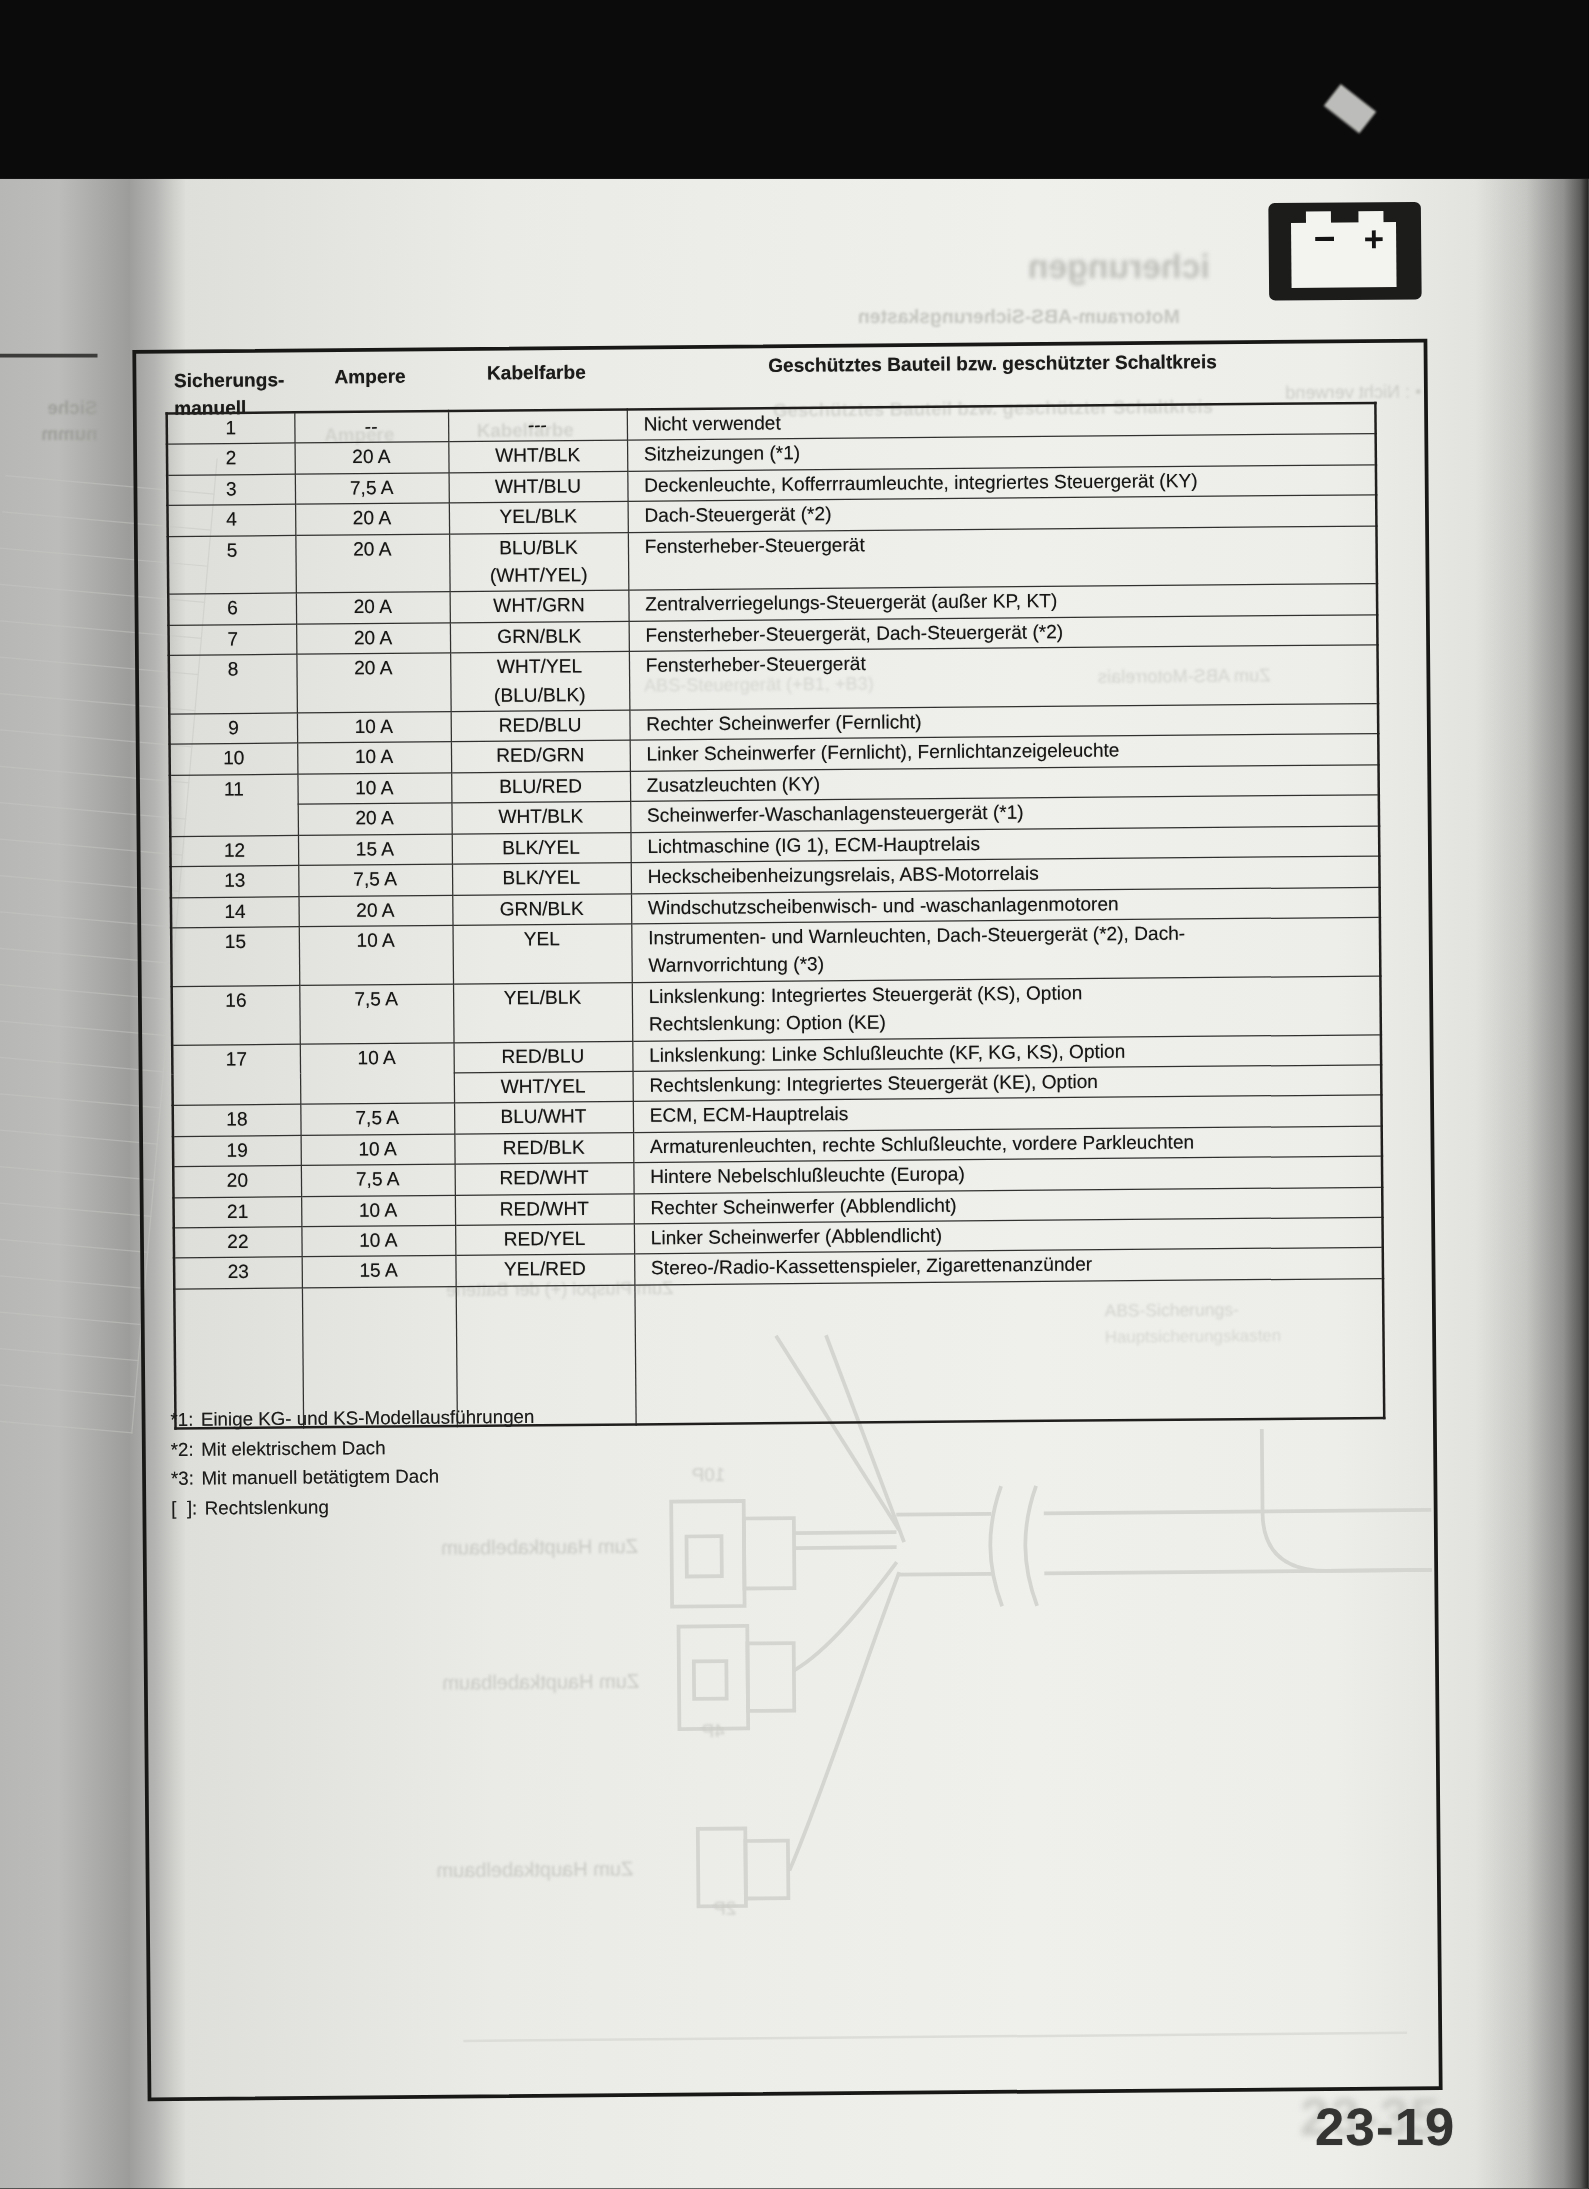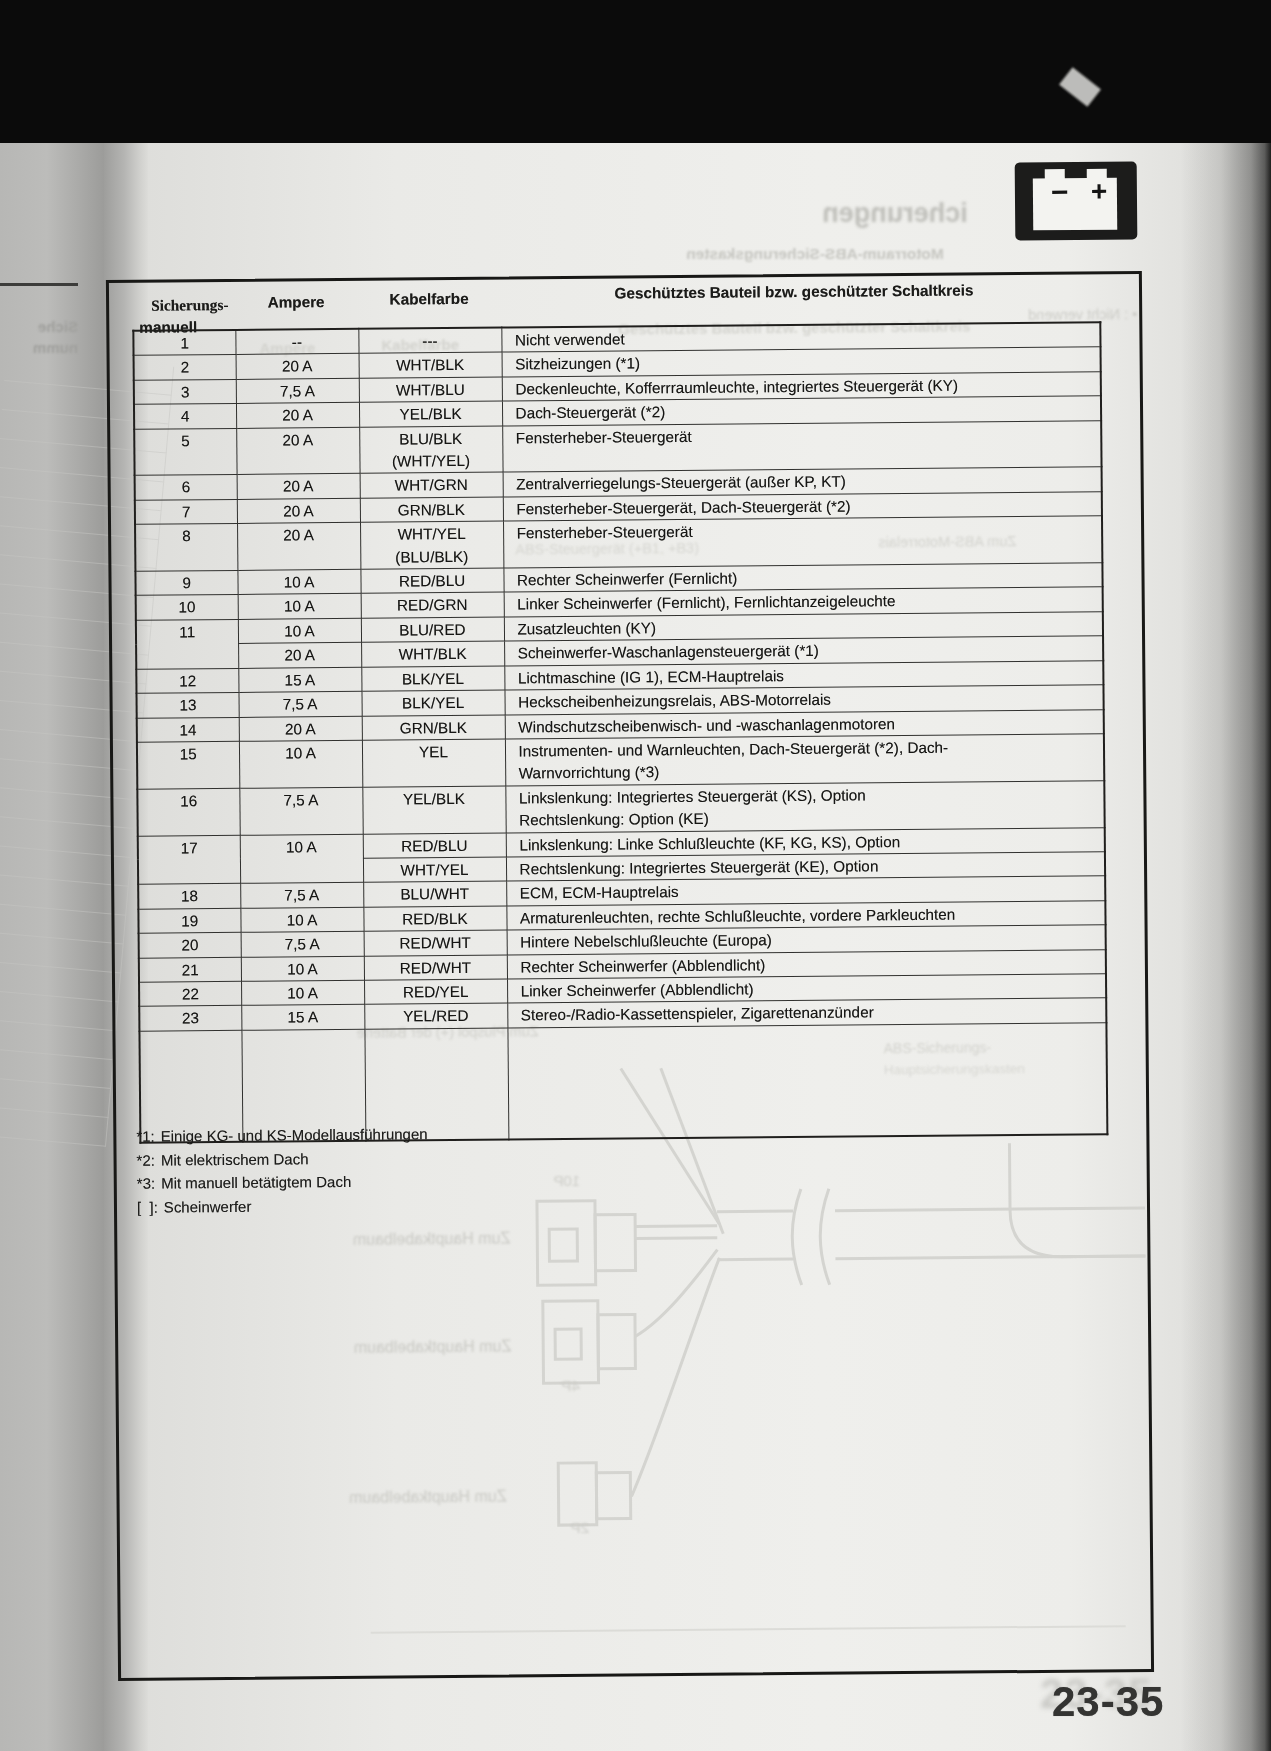--- a/index.html
+++ b/index.html
@@ -119,21 +119,21 @@
     <div class="body"></div>
     <div class="sign minus">−</div>
     <div class="sign plus">+</div>
   </div>
 
   <div class="g mir b15" style="left:765px;top:198px;width:260px;font-size:27px;font-weight:bold;color:#bebeb9;text-align:center;">icherungen</div>
   <div class="g mir b1" style="left:610px;top:245px;width:410px;font-size:15.5px;font-weight:bold;color:#c6c6c1;text-align:center;">Motorraum-ABS-Sicherungskasten</div>
 
   <div class="frame">
 
-    <div class="hdr" style="left:42px;top:14px;font-family:Liberation Serif, serif;">Sicherungs-</div>
+    <div class="hdr" style="left:30px;top:14px;">Sicherungs-</div>
     <div class="hdr" style="left:30px;top:36px;">manuell</div>
     <div class="hdr center" style="left:187px;top:12px;">Ampere</div>
     <div class="hdr center" style="left:320px;top:10px;">Kabelfarbe</div>
     <div class="hdr center" style="left:685px;top:6px;">Geschütztes Bauteil bzw. geschützter Schaltkreis</div>
 
     <div class="g b08" style="left:150px;top:58px;font-weight:bold;font-size:15px;color:#d2d2cd;">Ampere</div>
     <div class="g b08" style="left:272px;top:56px;font-weight:bold;font-size:15px;color:#d2d2cd;">Kabelfarbe</div>
     <div class="g b1" style="left:685px;top:42px;font-weight:bold;font-size:15px;color:#d4d4cf;transform:translateX(-50%);">Geschütztes Bauteil bzw. geschützter Schaltkreis</div>
     <div class="g mir b1" style="left:878px;top:32px;width:150px;font-size:14.5px;color:#ccccc7;">• : Nicht verwend</div>
 
@@ -510,21 +510,21 @@
     <div class="g b1" style="left:404px;top:262px;font-size:14.5px;color:#d6d6d1;">ABS-Steuergerät (+B1, +B3)</div>
     <div class="g mir b1" style="left:710px;top:258px;width:195px;font-size:14.5px;color:#d3d3ce;">Zum ABS-Motorrelais</div>
     <div class="g b1" style="left:768px;top:764px;font-size:14px;color:#d2d2cd;">ABS-Sicherungs-</div>
     <div class="g b1" style="left:768px;top:786px;font-size:13.5px;color:#d7d7d2;">Hauptsicherungskasten</div>
     <div class="g mir b1" style="left:168px;top:744px;width:255px;font-size:14.5px;color:#cfcfca;">Zum Pluspol (+) der Batterie</div>
 
     <div class="footnotes" id="footnotes">
         <div class="fn"><span class="mk">*1:</span><span>Einige KG- und KS-Modellausführungen</span></div>
         <div class="fn"><span class="mk">*2:</span><span>Mit elektrischem Dach</span></div>
         <div class="fn"><span class="mk">*3:</span><span>Mit manuell betätigtem Dach</span></div>
-        <div class="fn"><span class="mk">[  ]:</span><span>Scheinwerfer</span></div>
+        <div class="fn"><span class="mk">[  ]:</span><span>Rechtslenkung</span></div>
       </div>
 
     <svg class="diagram" width="1030" height="1395" viewBox="0 0 1030 1395">
       <g fill="none" stroke="#d4d4d0" stroke-width="3">
         <rect x="420" y="922" width="58" height="84"></rect>
         <rect x="478" y="936" width="40" height="56"></rect>
         <rect x="432" y="950" width="28" height="32"></rect>
         <rect x="425" y="1022" width="55" height="82"></rect>
         <rect x="480" y="1036" width="37" height="54"></rect>
         <rect x="437" y="1050" width="26" height="30"></rect>
@@ -546,14 +546,14 @@
 
     <div class="g mir b08" style="left:428px;top:893px;width:44px;font-size:15px;text-align:center;color:#cdcdc8;">10P</div>
     <div class="g mir b08" style="left:432px;top:1098px;width:40px;font-size:15px;text-align:center;color:#cdcdc8;">4P</div>
     <div class="g mir b08" style="left:440px;top:1240px;width:40px;font-size:15px;text-align:center;color:#cdcdc8;">2P</div>
     <div class="g mir b08" style="left:178px;top:950px;width:215px;font-size:16px;color:#c9c9c4;">Zum Hauptkabelbaum</div>
     <div class="g mir b08" style="left:178px;top:1058px;width:215px;font-size:16px;color:#c9c9c4;">Zum Hauptkabelbaum</div>
     <div class="g mir b08" style="left:172px;top:1208px;width:215px;font-size:16px;color:#c9c9c4;">Zum Hauptkabelbaum</div>
   </div>
 
   <div class="pagenum-echo">23-35</div>
-  <div class="pagenum">23-35</div>
+  <div class="pagenum">23-19</div>
 </div>
 
 </body></html>

